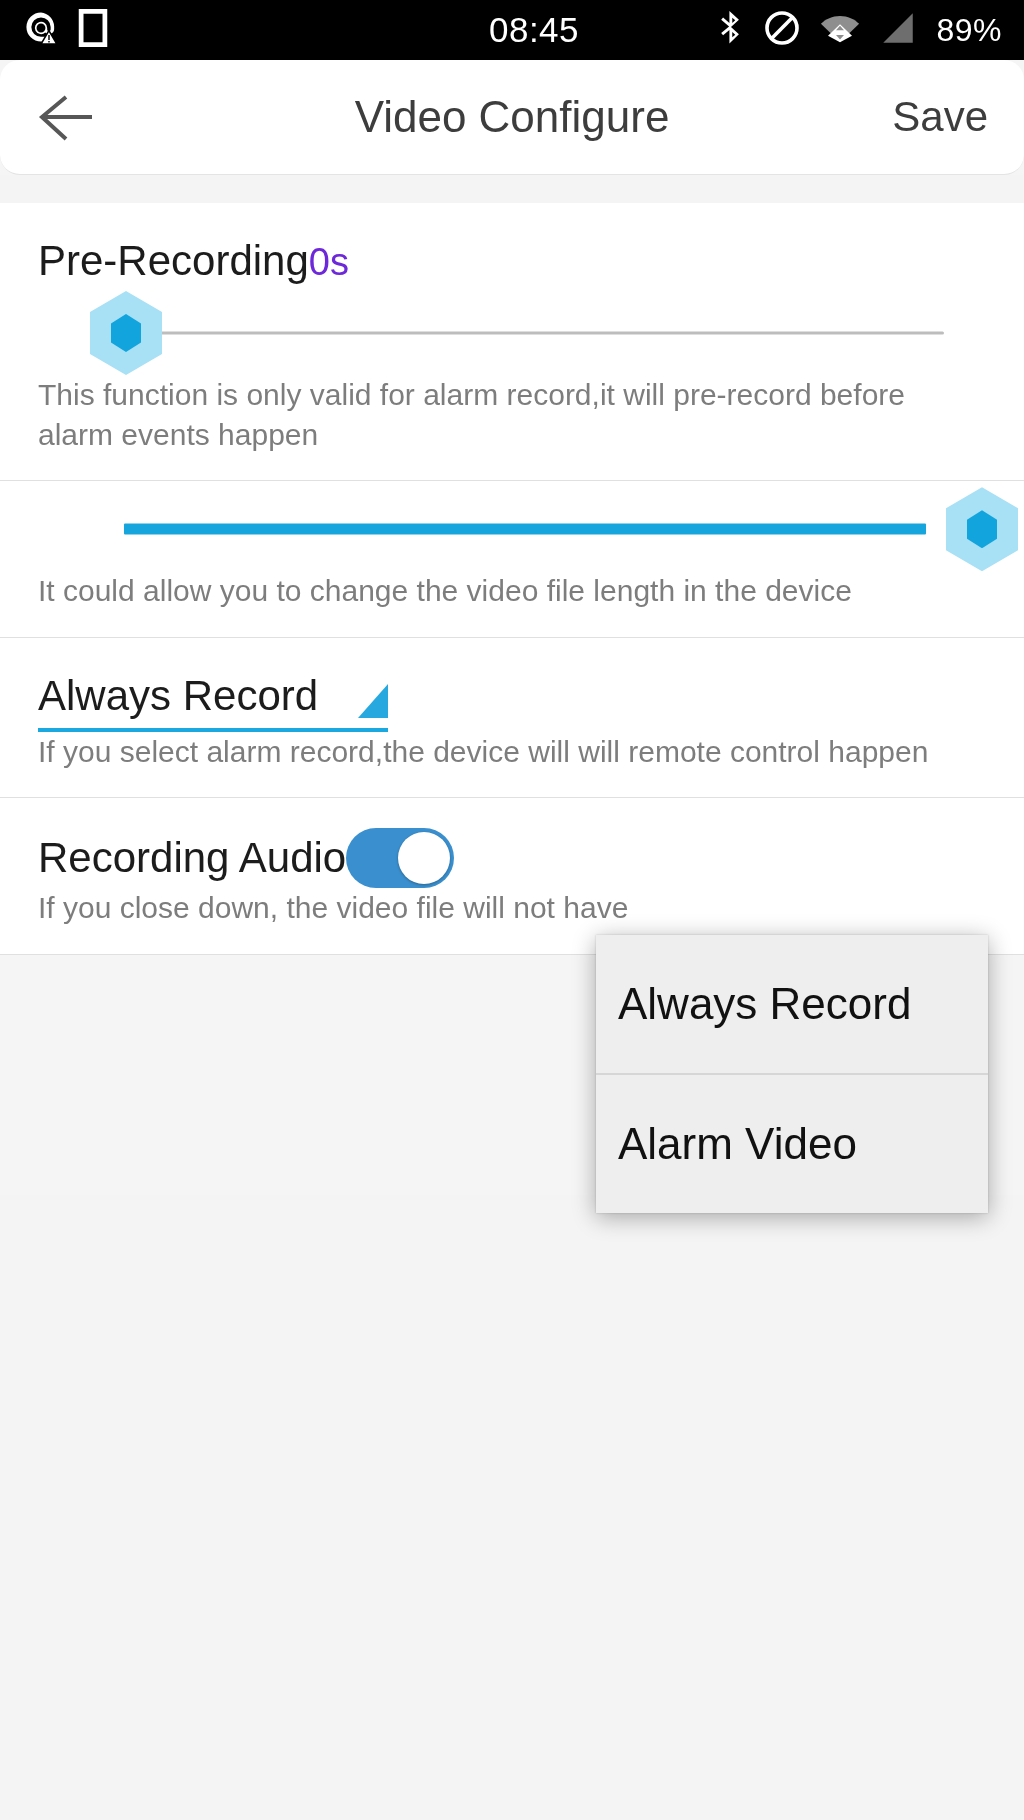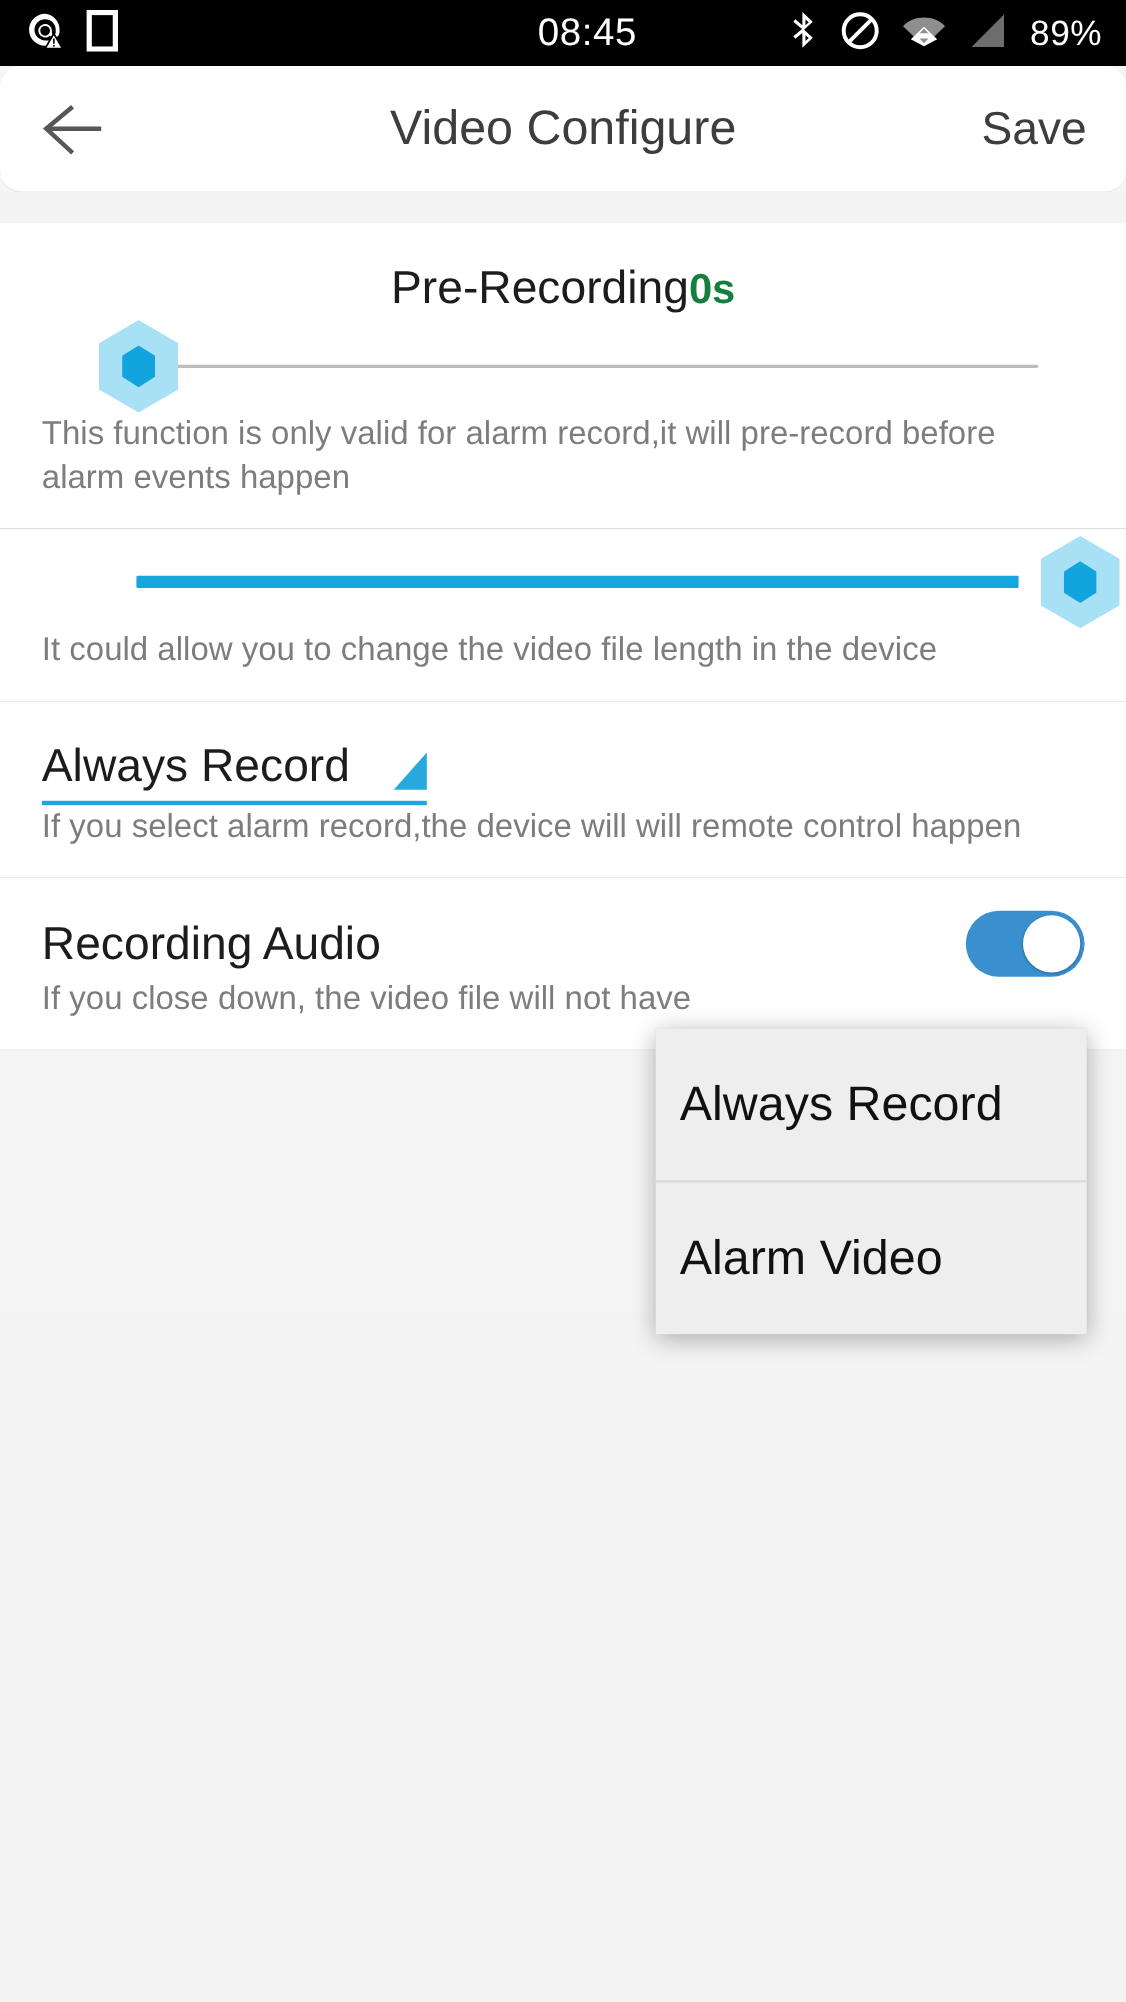--- a/index.html
+++ b/index.html
@@ -48,25 +48,25 @@
   }
 
   
   .gap { height:28px; background:#f4f4f4; }
   .content { background:#fff; }
 
   .section { background:#fff; padding:0 38px; position:relative; }
   .divider { height:1px; background:#e0e0e0; margin:0; }
 
   .row-head {
-    display:flex; align-items:baseline; justify-content:center;
+    display:flex; align-items:baseline; justify-content:flex-start;
     padding-top:34px;
   }
   .row-title { font-size:42px; color:#1c1c1c; font-weight:400; }
-  .row-value { font-size:38px; color:#15803d;font-weight:bold; }
+  .row-value { font-size:38px; color:#6d28d9; }
 
   .desc {
     font-size:30px; color:#7d7d7d; line-height:1.32;
     padding-bottom:26px; max-width:980px;
   }
 
   
   .slider { position:relative; height:84px; margin-top:6px; }
   .track {
     position:absolute; top:50%; transform:translateY(-50%);
@@ -112,21 +112,21 @@
   .dropdown-value { font-size:42px; color:#1c1c1c; white-space:nowrap; }
   .caret {
     width:0; height:0;
     border-left:30px solid transparent;
     border-bottom:34px solid #27a9e0;
     margin-bottom:2px;
   }
 
   
   .audio-row {
-    display:flex; align-items:center; justify-content:space-between;
+    display:flex; align-items:center; justify-content:flex-start;
     padding-top:30px;
   }
   .toggle {
     width:108px; height:60px; border-radius:30px;
     background:#3a90cf; position:relative; flex:none; cursor:pointer;
   }
   .toggle .knob {
     position:absolute; top:4px; right:4px;
     width:52px; height:52px; border-radius:50%;
     background:#fff; box-shadow:0 1px 3px rgba(0,0,0,.3);

